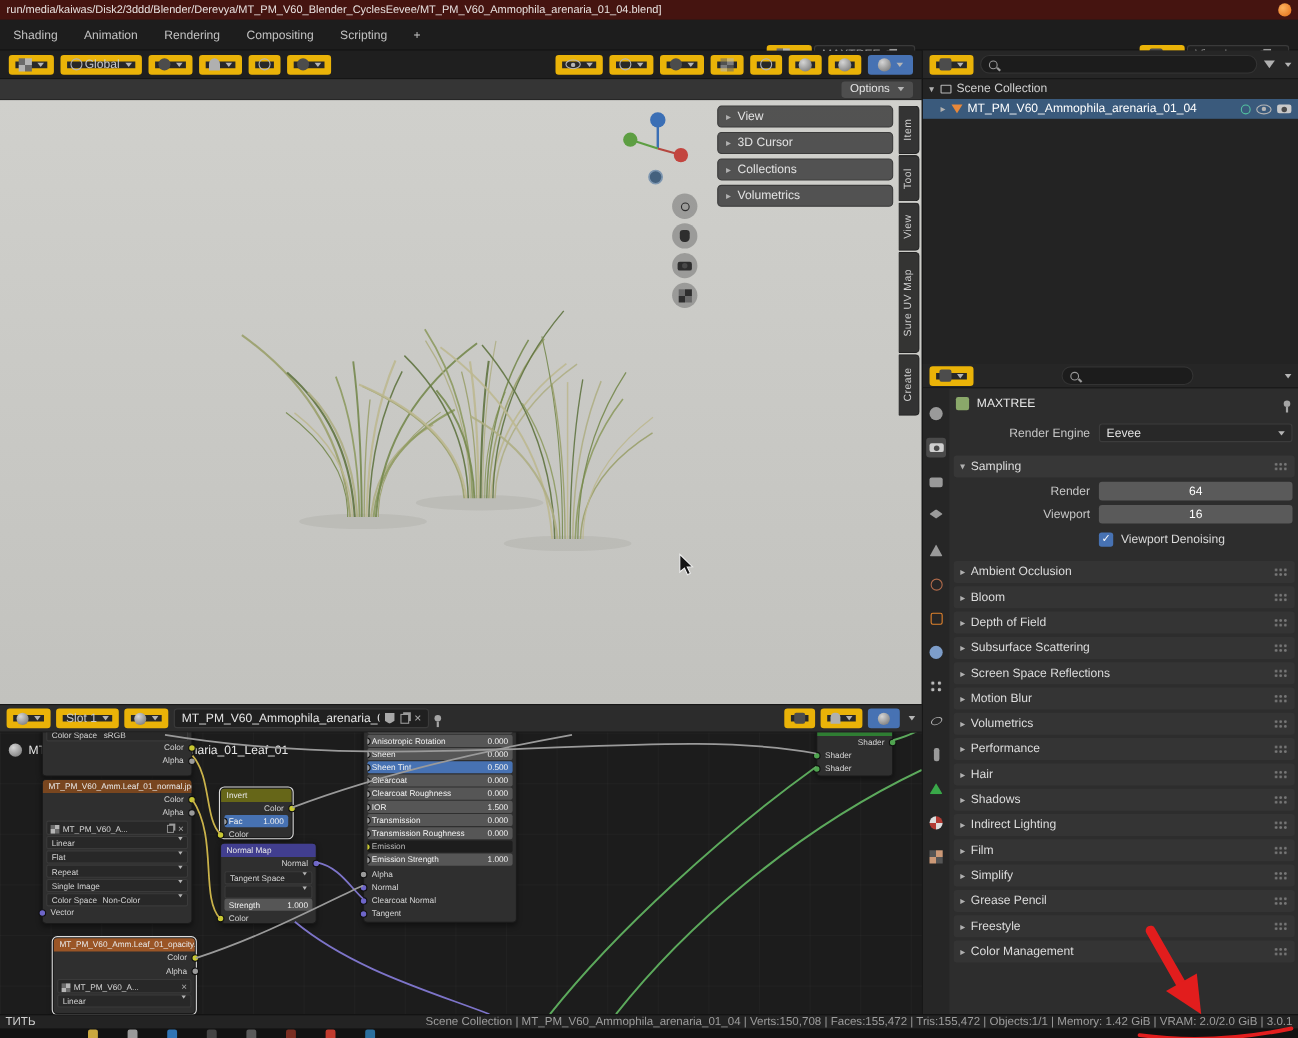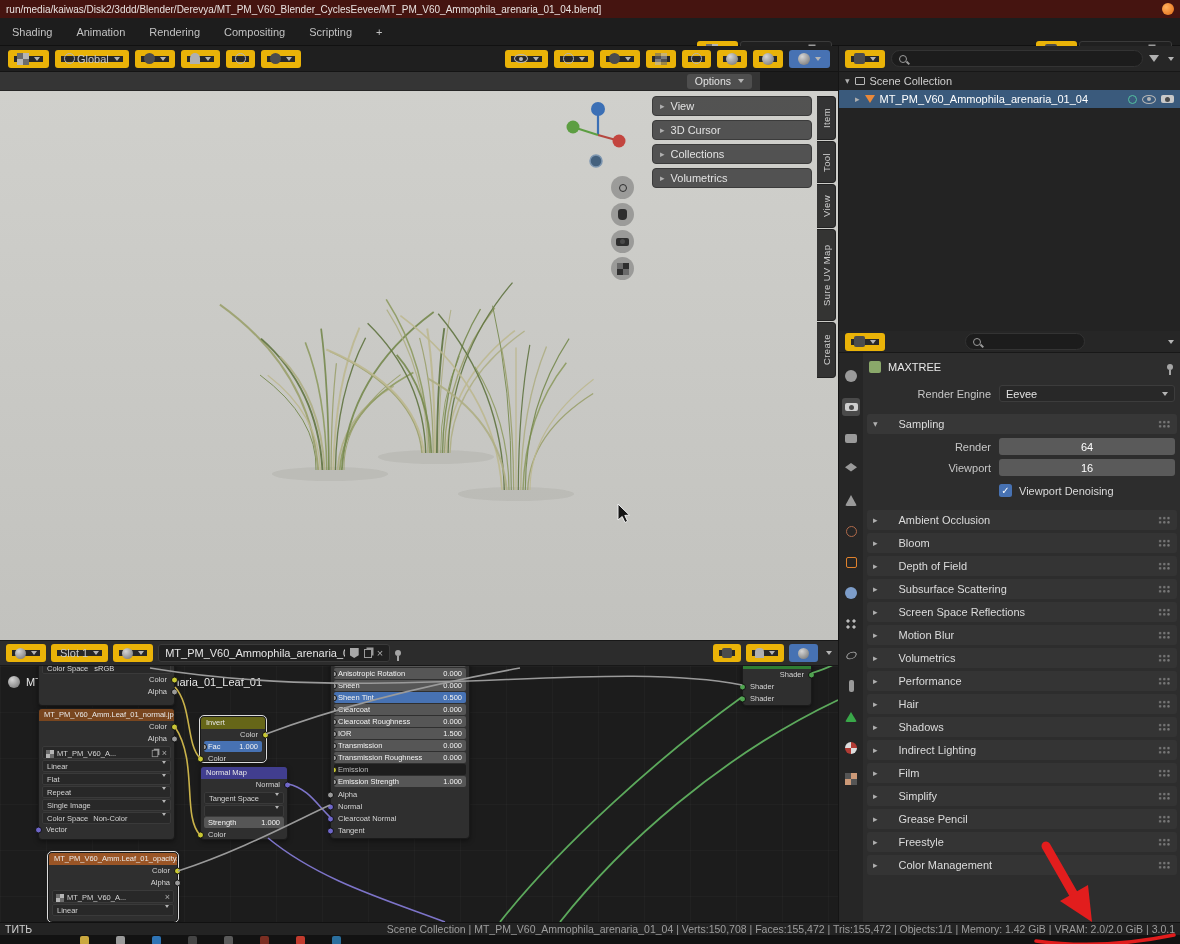--- a/index.html
+++ b/index.html
@@ -28,21 +28,21 @@
   .magic:after{content:"";position:absolute;left:6px;top:6px;width:4px;height:1.6px;background:#9a9a9a;transform:rotate(45deg)}
   .funnelic{width:0;height:0;border-left:5px solid transparent;border-right:5px solid transparent;border-top:7px solid #b0b0b0;position:relative;display:inline-block}
   .gridic{width:12px;height:12px;display:inline-block;background:conic-gradient(#b5b5b5 25%,#6c6c6c 0 50%,#b5b5b5 0 75%,#6c6c6c 0)}
   .ballic{width:12px;height:12px;border-radius:50%;background:radial-gradient(circle at 35% 30%,#d5d5d5,#6e6e6e);display:inline-block}
   .ringic{width:11px;height:11px;border:1.6px solid #b5b5b5;border-radius:50%;display:inline-block}
   .pinic{width:6px;height:6px;border-radius:50%;background:#a5a5a5;position:relative;display:inline-block}
   .pinic:after{content:"";position:absolute;left:2px;top:6px;width:1.6px;height:5px;background:#a5a5a5}
   .shieldic{width:9px;height:10px;background:#a8a8a8;clip-path:polygon(50% 100%,0 72%,0 0,100% 0,100% 72%);display:inline-block}
   
   #vp-header{left:0;top:46px;width:838px;height:26px;background:#1f1f1f;border-bottom:1px solid #141414;display:flex;align-items:center;gap:6px;padding:0 8px}
-  #vp-toolbar{left:0;top:72px;width:760px;height:19px;background:#353535;border-bottom:1px solid #262626;display:flex;align-items:center}
+  #vp-toolbar{left:0;top:72px;width:838px;height:19px;background:#353535;border-bottom:1px solid #262626;display:flex;align-items:center}
   .optbtn{margin-left:auto;margin-right:8px;height:15px;background:#4e4e4e;border-radius:3px;display:flex;align-items:center;gap:4px;padding:0 8px;color:#e3e3e3;font-size:10.5px}
   #vp-canvas{left:0;top:91px;width:838px;height:549px;background:linear-gradient(#d0d0cc,#c2c2be);overflow:hidden}
   .ovpanel{position:absolute;left:652px;width:160px;height:20px;background:rgba(72,72,72,.92);border:1px solid #3b3b3b;border-radius:4px;display:flex;align-items:center;gap:6px;padding:0 7px;color:#e2e2e2;font-size:11px}
   .sbtab{position:absolute;left:817px;width:19px;background:rgba(43,43,43,.95);border:1px solid #222;border-right:none;border-radius:4px 0 0 4px;color:#cfcfcf;font-size:9.5px;display:flex;align-items:center;justify-content:center;writing-mode:vertical-rl;transform:rotate(180deg);letter-spacing:.4px}
   .navbtn{position:absolute;left:611px;width:23px;height:23px;border-radius:50%;background:rgba(96,96,96,.45);display:flex;align-items:center;justify-content:center}
   
   #outliner{left:838px;top:46px;width:342px;height:285px;background:#232323;border-left:1px solid #151515}
   #outliner .hdr{height:26px;background:#262626;border-bottom:1px solid #171717;display:flex;align-items:center;gap:6px;padding:0 6px}
   .searchbox{flex:1;height:17px;background:#1c1c1c;border:1px solid #333;border-radius:9px;display:flex;align-items:center;gap:5px;padding:0 7px}
   .olrow{height:18px;display:flex;align-items:center;gap:5px;padding:0 6px;color:#cfcfcf}
@@ -58,21 +58,21 @@
   #ptabs{position:absolute;left:0;top:22px;width:24px;height:569px;background:#262626;display:flex;flex-direction:column;align-items:center;gap:13px;padding-top:14px}
   .ptab{width:18px;height:18px;border-radius:3px;display:flex;align-items:center;justify-content:center}
   .ptab.active{background:#4a4a4a}
   #pcontent{position:absolute;left:24px;top:22px;width:318px;height:569px;padding:4px 0}
   .prow{display:flex;align-items:center;margin:4px 6px}
   .plabel{width:122px;text-align:right;color:#c6c6c6;margin-right:8px;flex:none}
   .pdd{flex:1;height:17px;background:#282828;border:1px solid #3c3c3c;border-radius:3px;display:flex;align-items:center;padding:0 6px;color:#e2e2e2}
   .pdd .chev{margin-left:auto}
   .pnum{flex:1;height:17px;background:#5a5a5a;border-radius:3px;display:flex;align-items:center;justify-content:center;color:#fff}
   .checkbox{width:13px;height:13px;background:#4772b3;border-radius:2.5px;color:#fff;font-size:10px;line-height:13px;text-align:center;flex:none}
-  .panelhdr{height:20px;background:#373737;border-radius:3px;margin:0 4px;display:flex;align-items:center;gap:21px;padding:0 6px;color:#dcdcdc}
+  .panelhdr{height:20px;background:#373737;border-radius:3px;margin:0 4px;display:flex;align-items:center;gap:5px;padding:0 6px;color:#dcdcdc}
   .grip{width:13px;height:8px;margin-left:auto;background-image:radial-gradient(#8f8f8f 1px,transparent 1.4px);background-size:4.2px 4.2px;opacity:.75}
   #panel-list{display:flex;flex-direction:column;gap:3px;margin-top:13px}
   #panel-list .panelhdr{background:#343434}
   
   #sh-header{left:0;top:640px;width:838px;height:26px;background:#2c2c2c;border-top:1px solid #181818;border-bottom:1px solid #181818;display:flex;align-items:center;gap:5px;padding:0 6px}
   .namefield{width:232px;height:18px;background:#202020;border:1px solid #3a3a3a;border-radius:3px;display:flex;align-items:center;gap:5px;padding:0 6px;color:#e5e5e5;overflow:hidden;white-space:nowrap}
   #sh-canvas{left:0;top:666px;width:838px;height:256px;background:#1c1c1c;overflow:hidden;
      background-image:linear-gradient(rgba(255,255,255,.025) 1px,transparent 1px),linear-gradient(90deg,rgba(255,255,255,.025) 1px,transparent 1px);background-size:46px 46px}
   .bcrumb{position:absolute;left:8px;top:10px;display:flex;align-items:center;gap:6px;color:#e8e8e8;z-index:3}
   .node{position:absolute;background:#2f2f2f;border:1px solid #1a1a1a;border-radius:4px;z-index:4;box-shadow:0 2px 5px rgba(0,0,0,.4);font-size:7.5px;color:#d4d4d4}

